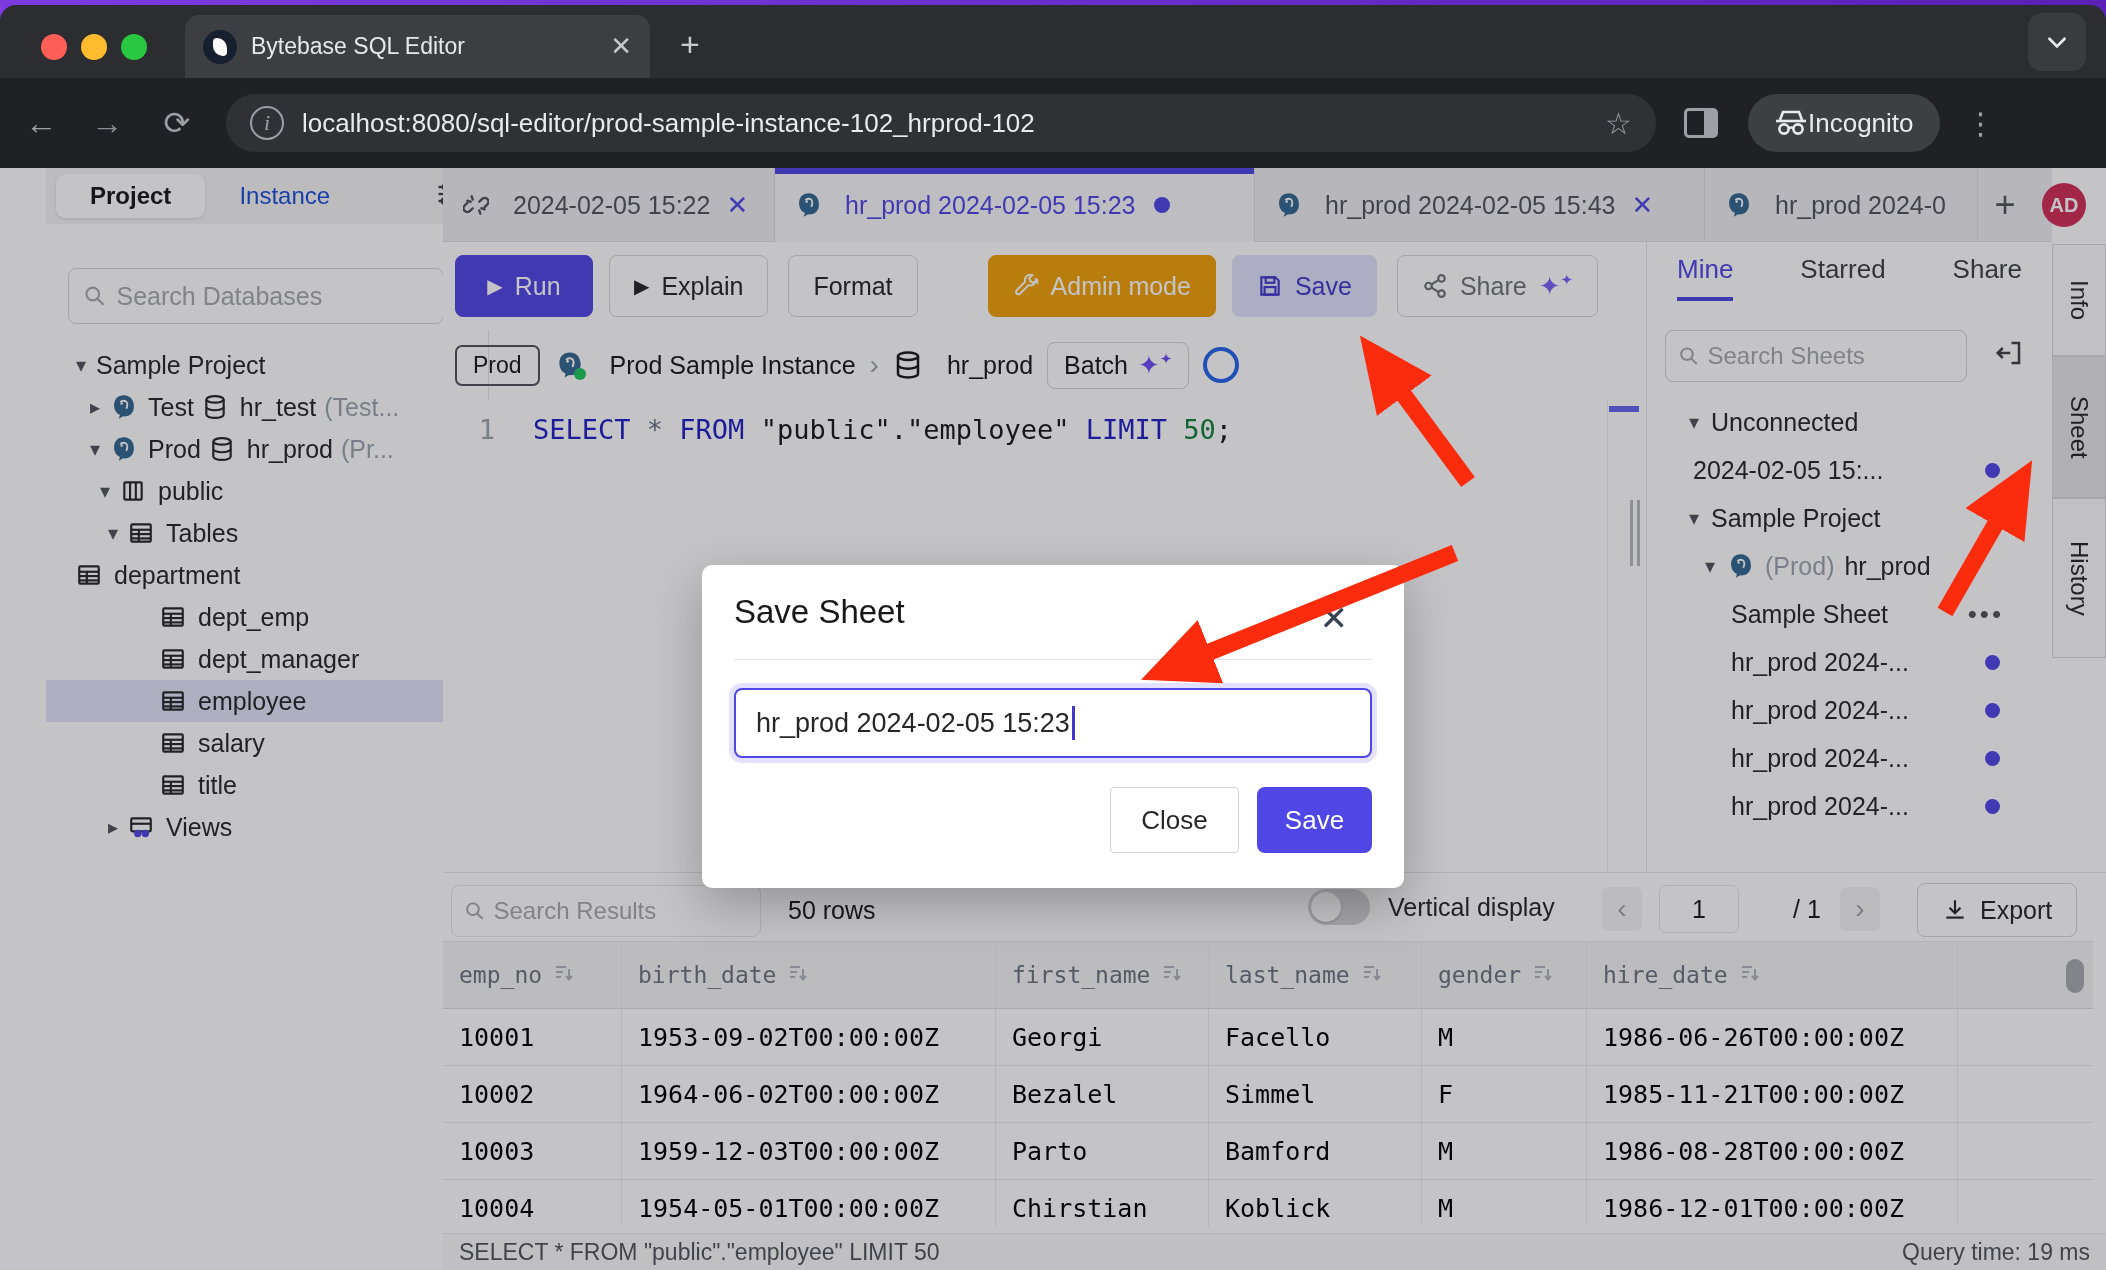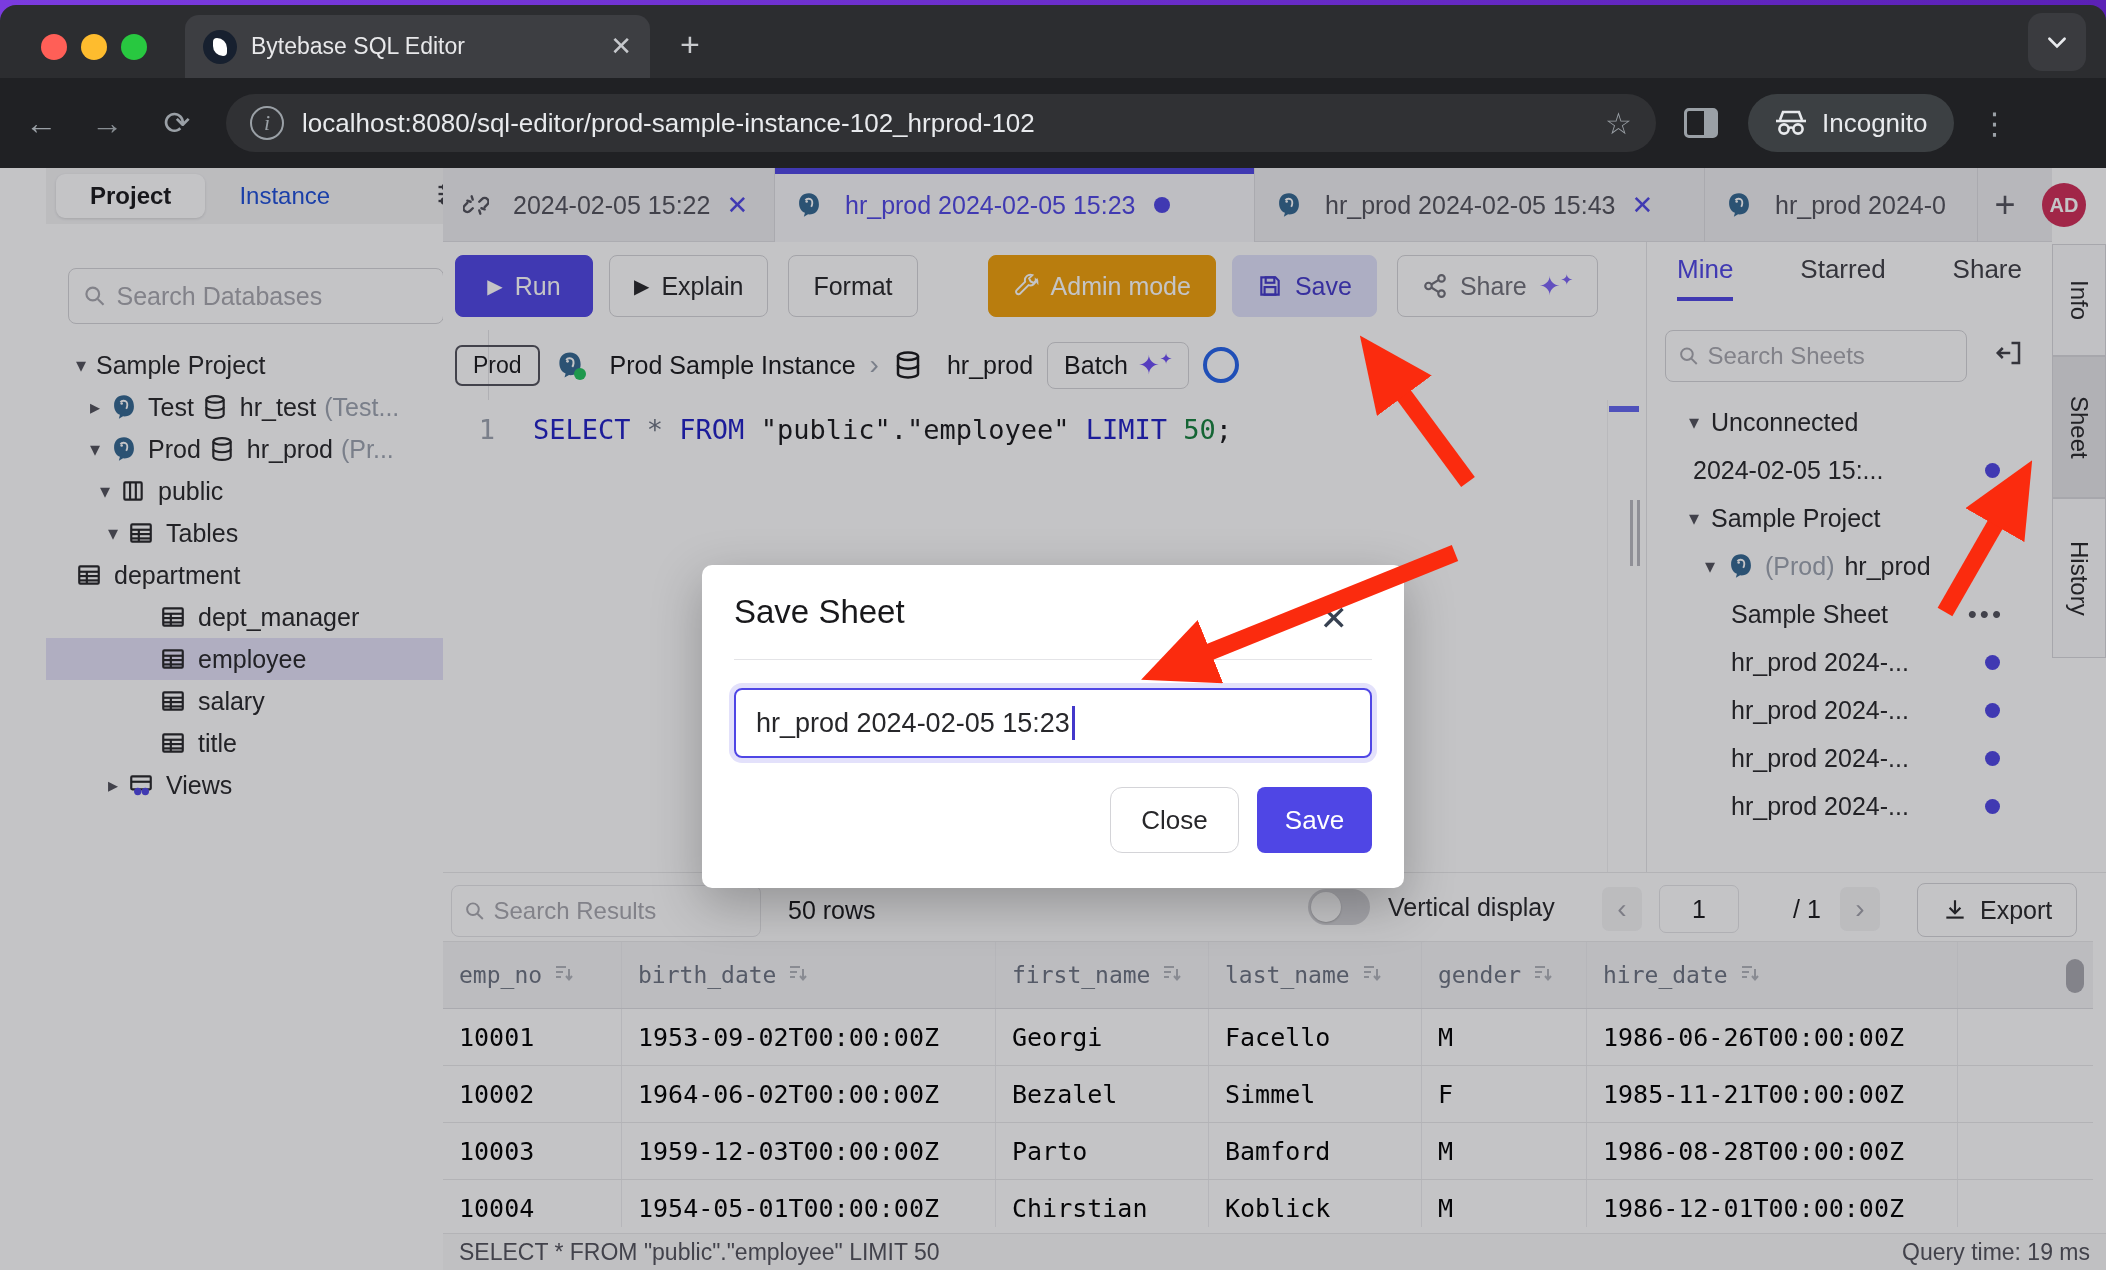--- a/index.html
+++ b/index.html
@@ -33,21 +33,21 @@
   .urlpill { margin-left:26px; width:1430px; height:58px; background:#303134; border-radius:29px;
              display:flex; align-items:center; padding:0 24px; gap:18px; }
   .infoico { width:34px; height:34px; border:2px solid #9aa0a6; border-radius:50%; color:#9aa0a6;
              font-size:22px; display:flex; align-items:center; justify-content:center; flex:none;
              font-family:"Liberation Serif",serif; font-style:italic; }
   .urltext { color:#e8eaed; font-size:26px; flex:1; white-space:nowrap; overflow:hidden; }
   .starico { color:#9aa0a6; font-size:30px; }
   .panelico { margin-left:28px; width:34px; height:30px; border:3px solid #9aa0a6; border-radius:5px; position:relative; }
   .panelico::after{ content:""; position:absolute; right:0; top:0; width:11px; height:100%; background:#9aa0a6; }
   .incog { margin-left:30px; height:58px; background:#3c4043; border-radius:29px; display:flex;
-           align-items:center; padding:0 26px; gap:14px; color:#e8eaed; font-size:26px; }
+           align-items:center; padding:0 26px; color:#e8eaed; font-size:26px; }
   .kebab { color:#9aa0a6; font-size:30px; margin-left:26px; letter-spacing:0; }
 
   
   .app { position:absolute; left:0; top:168px; width:2106px; height:1102px; background:#fff; }
 
   
   .sidebar { position:absolute; left:0; top:0; width:443px; height:1102px; background:#fff;
              border-right:1px solid #e4e4e7;margin-left:46px; }
   .sb-head { position:absolute; left:0; top:0; width:100%; height:56px; background:#f4f4f5;
              display:flex; align-items:center; padding:0 10px; }
@@ -187,21 +187,21 @@
   .modal { position:absolute; left:702px; top:565px; width:702px; height:323px; background:#fff;
            border-radius:10px; z-index:60; box-shadow:0 16px 50px rgba(0,0,0,.25); }
   .m-title { position:absolute; left:32px; top:28px; font-size:33px; color:#18181b; }
   .m-x { position:absolute; right:56px; top:36px; font-size:34px; color:#374151; line-height:1; }
   .m-div { position:absolute; left:32px; top:94px; width:638px; height:1px; background:#e4e4e7; }
   .m-input { position:absolute; left:32px; top:123px; width:638px; height:70px; border:2px solid #4f46e5;
              border-radius:8px; box-shadow:0 0 0 5px #e3e1fb; display:flex; align-items:center;
              padding:0 20px; font-size:27px; color:#27272a; }
   .m-caret { width:3px; height:34px; background:#4338ca; margin-left:2px; }
   .m-btns { position:absolute; right:32px; top:222px; display:flex; gap:18px; }
-  .m-close { width:129px; height:66px; border:1px solid #d4d4d8; border-radius:12px; background:#fff;
+  .m-close { width:129px; height:66px; border:1px solid #d4d4d8; border-radius:4px; background:#fff;
              font-size:26px; color:#27272a; display:flex; align-items:center; justify-content:center; }
   .m-save { width:115px; height:66px; border-radius:8px; background:#4f46e5; font-size:26px; color:#fff;
             display:flex; align-items:center; justify-content:center; }
 
   .arrows { position:absolute; inset:0; z-index:90; pointer-events:none; }
   .spark { color:#7c63f6; font-size:26px; }
   .spark small { font-size:15px; vertical-align:top; }
 </style>
 </head>
 <body>
@@ -361,20 +361,35 @@
                 <g stroke="#27272a" stroke-width="2" fill="none">
                   <rect x="3" y="4" width="18" height="16" rx="1"></rect>
                   <line x1="3" y1="9" x2="21" y2="9"></line>
                   <line x1="3" y1="13" x2="21" y2="13"></line>
                   <line x1="3" y1="17" x2="21" y2="17"></line>
                   <line x1="10" y1="9" x2="10" y2="20"></line>
                 </g>
               </svg>
             </span>
             <span>department</span>
+          </div>
+          <div class="tree-row" style="padding-left: 84px;">
+            <span class="caret"></span>
+            <span class="ticon">
+              <svg width="26" height="26" viewBox="0 0 24 24">
+                <g stroke="#27272a" stroke-width="2" fill="none">
+                  <rect x="3" y="4" width="18" height="16" rx="1"></rect>
+                  <line x1="3" y1="9" x2="21" y2="9"></line>
+                  <line x1="3" y1="13" x2="21" y2="13"></line>
+                  <line x1="3" y1="17" x2="21" y2="17"></line>
+                  <line x1="10" y1="9" x2="10" y2="20"></line>
+                </g>
+              </svg>
+            </span>
+            <span>dept_emp</span>
           </div>
           <div class="tree-row" style="padding-left: 84px;">
             <span class="caret"></span>
             <span class="ticon">
               <svg width="26" height="26" viewBox="0 0 24 24">
                 <g stroke="#27272a" stroke-width="2" fill="none">
                   <rect x="3" y="4" width="18" height="16" rx="1"></rect>
                   <line x1="3" y1="9" x2="21" y2="9"></line>
                   <line x1="3" y1="13" x2="21" y2="13"></line>
                   <line x1="3" y1="17" x2="21" y2="17"></line>

